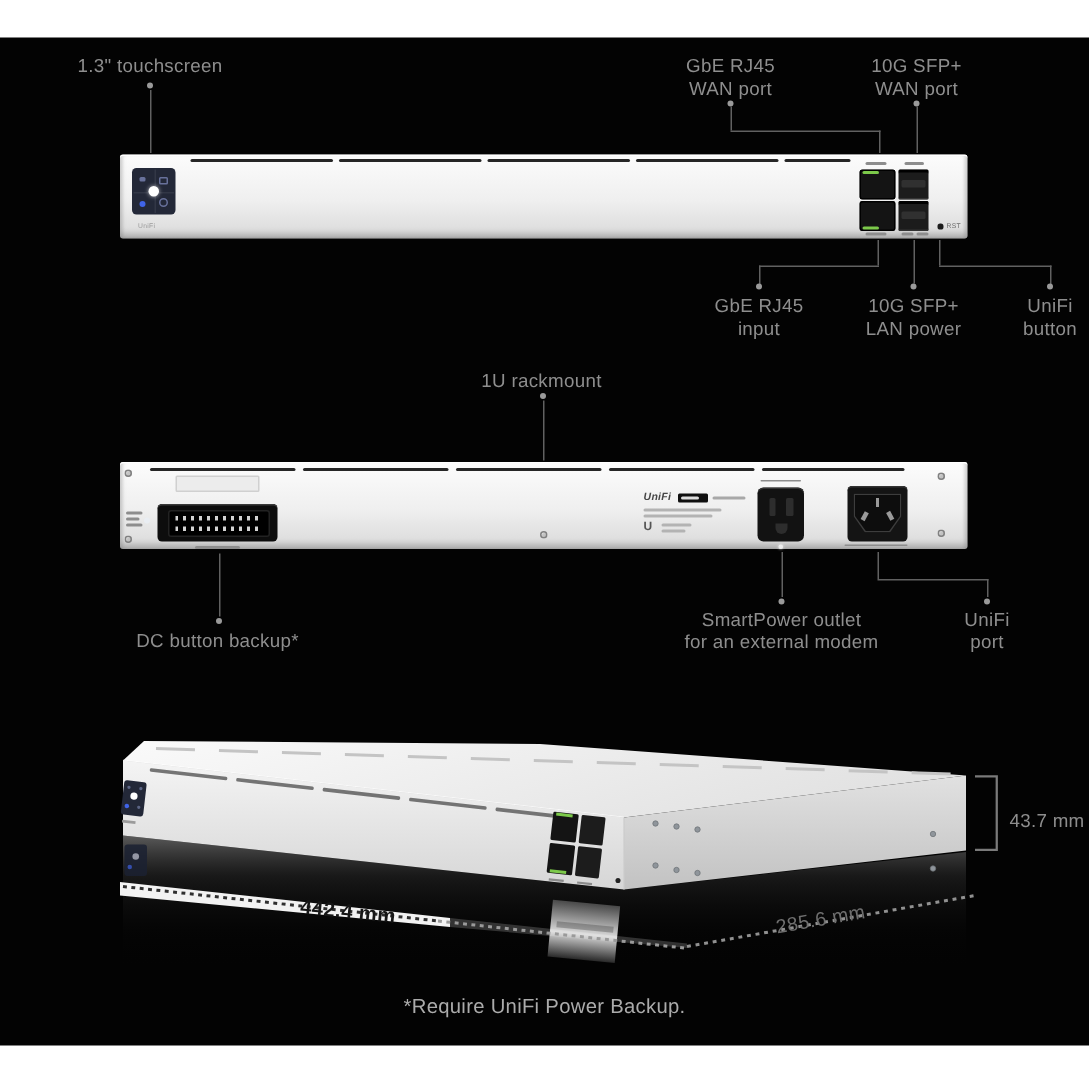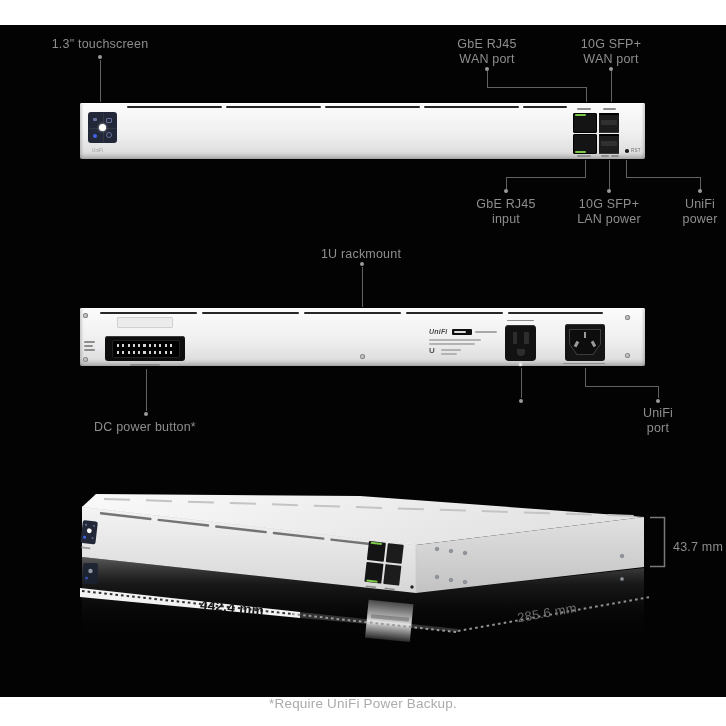--- a/index.html
+++ b/index.html
@@ -116,21 +116,21 @@
     <span>10G SFP+</span><br>
     <span>LAN power</span>
   </div>
 
   <div class="ln" style="left:625.5px;top:160px;width:1px;height:17px;"></div>
   <div class="ln" style="left:625.5px;top:176.5px;width:75px;height:1px;"></div>
   <div class="ln" style="left:699.5px;top:177px;width:1px;height:13px;"></div>
   <div class="dot" style="left:700px;top:191px;"></div>
   <div class="lbl" style="left:700px;top:197px;">
     <span>UniFi</span><br>
-    <span>power</span>
+    <span>button</span>
   </div>
 
   <div class="lbl" style="left:361px;top:247px;">
     <span>1U rackmount</span>
   </div>
   <div class="dot" style="left:362px;top:264px;"></div>
   <div class="ln" style="left:361.5px;top:267px;width:1px;height:40px;"></div>
 
   <div class="panel" style="top:308px;height:58px;">
     <div class="vent" style="left:20px;top:4px;width:97px;"></div>
@@ -185,25 +185,29 @@
       <div style="position:absolute;left:18.5px;top:8px;width:2.5px;height:6px;background:#9a9a9a;"></div>
       <div style="position:absolute;left:10px;top:17px;width:2.5px;height:6px;background:#9a9a9a;transform:rotate(28deg);"></div>
       <div class="abs" style="left:27px;top:17px;width:2.5px;height:6px;background:#9a9a9a;transform:rotate(-28deg);"></div>
     </div>
     <div class="tinybar" style="left:483px;top:54.5px;width:42px;height:1.8px;"></div>
   </div>
 
   <div class="ln" style="left:145.5px;top:369px;width:1px;height:42px;"></div>
   <div class="dot" style="left:146px;top:414px;"></div>
   <div class="lbl" style="left:145px;top:420px;">
-    <span>DC power button*</span>
+    <span>DC button backup*</span>
   </div>
 
   <div class="ln" style="left:520.5px;top:368px;width:1px;height:30px;"></div>
   <div class="dot" style="left:521px;top:401px;"></div>
+  <div class="lbl" style="left:521px;top:406px;">
+    <span>SmartPower outlet</span><br>
+    <span>for an external modem</span>
+  </div>
 
   <div class="ln" style="left:584.5px;top:368px;width:1px;height:18px;"></div>
   <div class="ln" style="left:584.5px;top:385.5px;width:74px;height:1px;"></div>
   <div class="ln" style="left:657.5px;top:386px;width:1px;height:12px;"></div>
   <div class="dot" style="left:658px;top:401px;"></div>
   <div class="lbl" style="left:658px;top:406px;">
     <span>UniFi</span><br>
     <span>port</span>
   </div>
 
@@ -296,14 +300,14 @@
     <path d="M292,614 L456,632" stroke="#9a9a9a" stroke-width="2" stroke-dasharray="2.6 3" fill="none"></path>
     <text x="200" y="612" transform="rotate(5.7 231 608)" fill="#161616" style="font:600 13.5px 'Liberation Sans',sans-serif;letter-spacing:.3px;">442.4 mm</text>
 
     <path d="M458,631 L650,597" stroke="#a9a9a9" stroke-width="2" stroke-dasharray="2.6 3.2" fill="none" opacity=".85"></path>
     <text x="517" y="617" transform="rotate(-10 548 613)" fill="#6f6f6f" style="font:500 13px 'Liberation Sans',sans-serif;letter-spacing:.3px;">285.6 mm</text>
 
     <path d="M650,517.5 L664.5,517.5 L664.5,566.5 L650,566.5" stroke="#7a7a7a" stroke-width="1.5" fill="none"></path>
     <text x="673" y="551" fill="#8d8d8d" style="font:12.5px 'Liberation Sans',sans-serif;letter-spacing:.2px;">43.7 mm</text>
   </svg>
 
-  <div class="footer" style="left:363px;top:696px;">*Require UniFi Power Backup.</div>
+  <div class="footer" style="left:363px;top:663px;">*Require UniFi Power Backup.</div>
 </div>
 
 </body></html>

